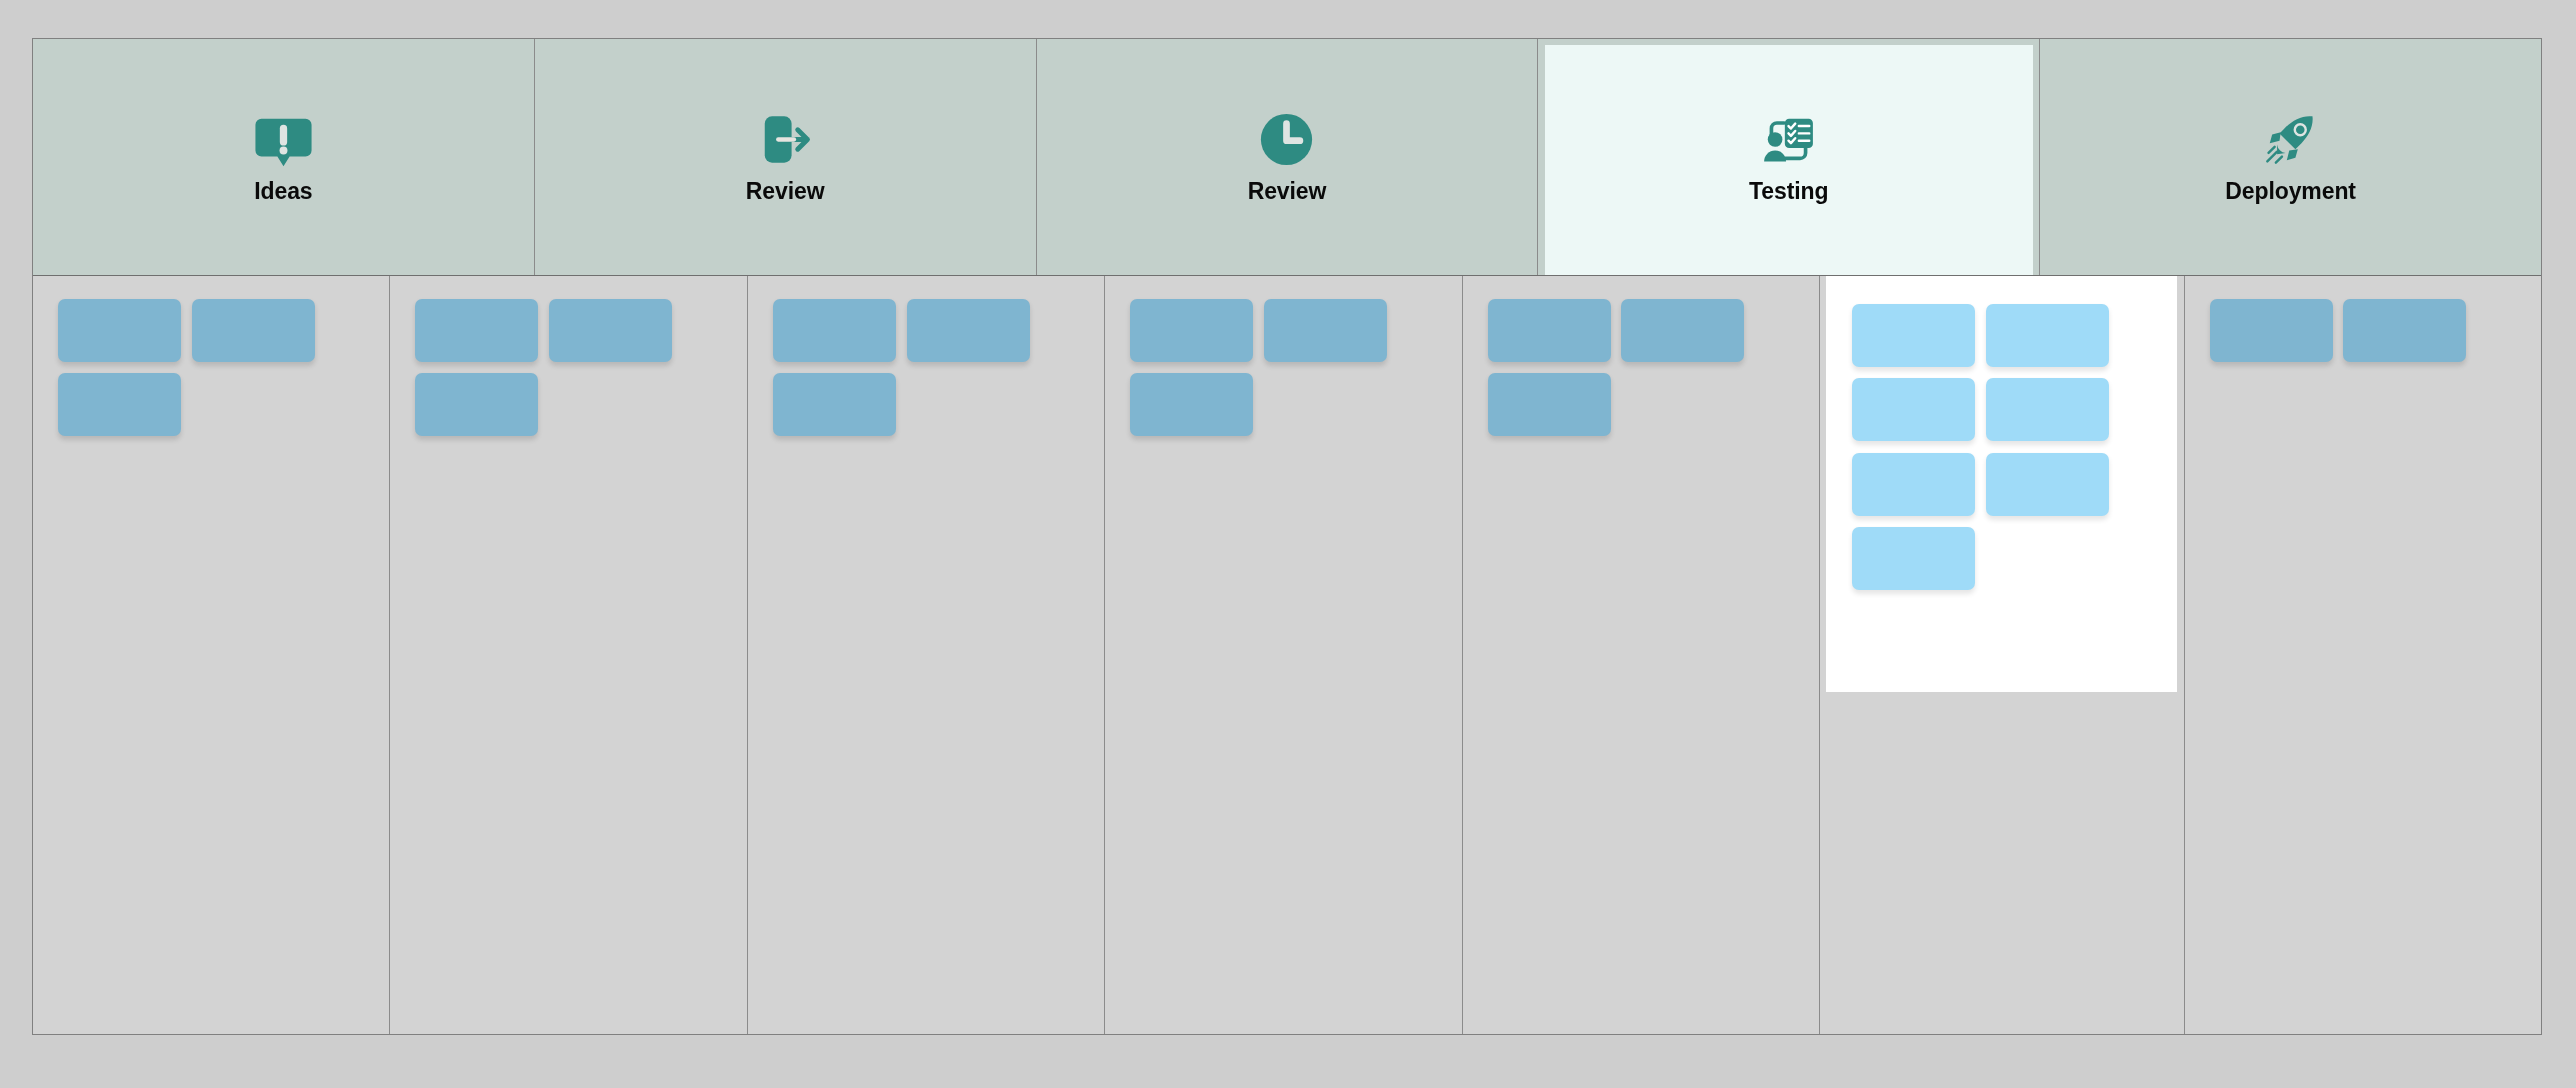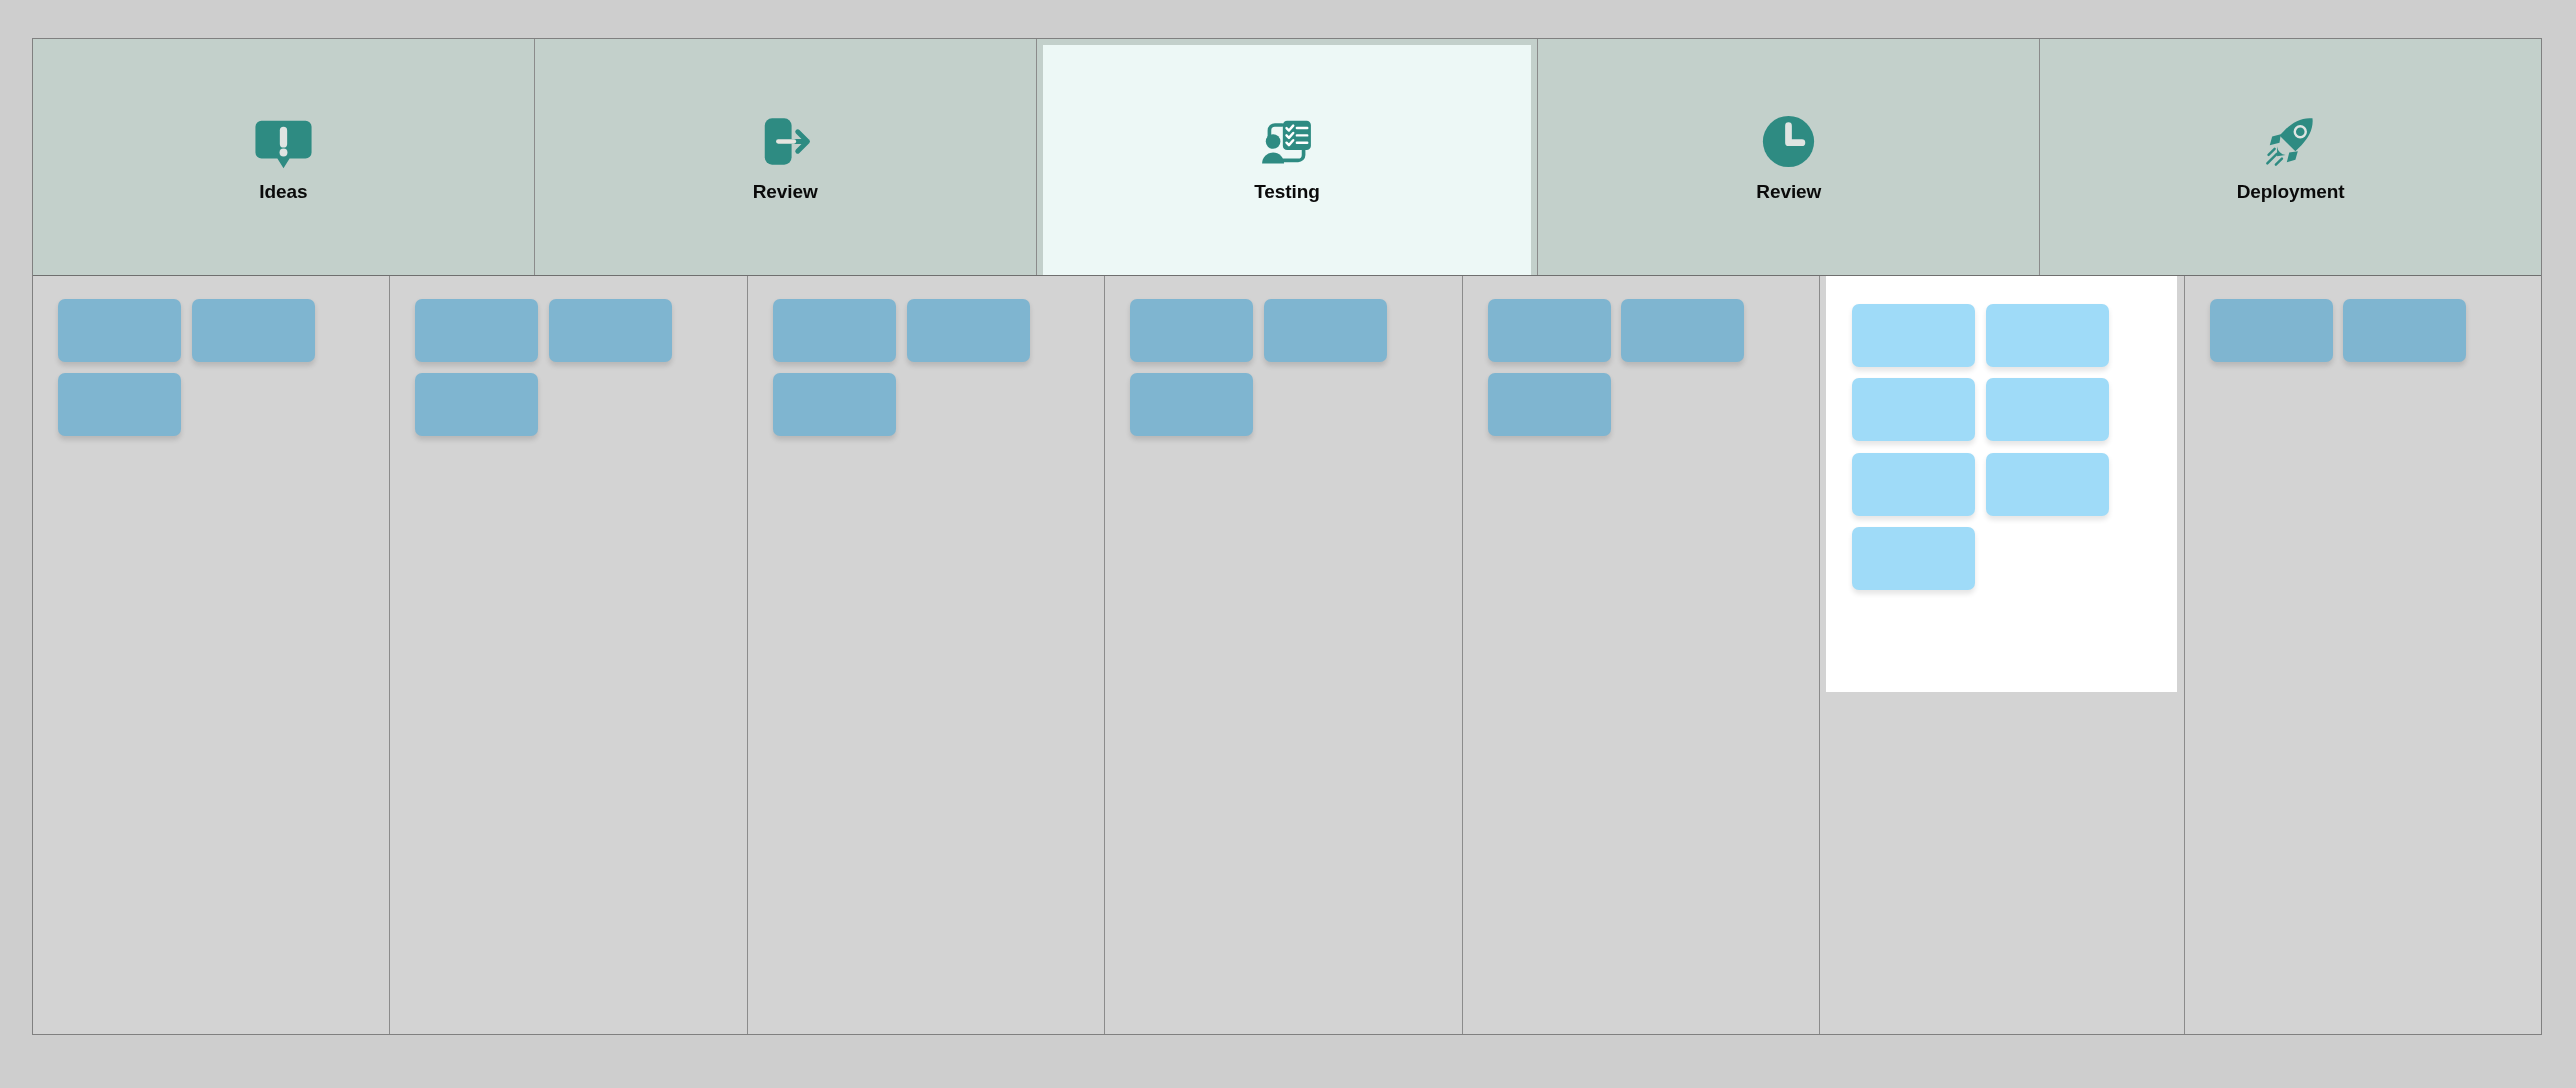--- a/index.html
+++ b/index.html
@@ -58,21 +58,21 @@
     position: relative;
     z-index: 2;
   }
   .col-icon {
     width: 61px;
     height: 61px;
     display: block;
     margin-bottom: 8.8px;
   }
   .col-title {
-    font-size: 19px;
+    font-size: 23px;
     font-weight: bold;
     color: #0a0a0a;
     text-align: center;
     line-height: 1.18;
     letter-spacing: -0.1px;
     max-width: 90%;
   }
 
   
   #active-highlight-head {
@@ -156,20 +156,30 @@
       <div class="header-inner">
         <svg class="col-icon" viewBox="0 0 100 100">
           <rect x="16" y="12" width="44" height="76" rx="12" fill="#2e8b82"></rect>
           <path d="M38 50 h48 M70 34 l16 16 -16 16" stroke="#2e8b82" stroke-width="8" stroke-linecap="round" stroke-linejoin="round" fill="none"></path>
           <path d="M38 50 h26" stroke="#e6e4df" stroke-width="7" stroke-linecap="round" fill="none"></path>
         </svg>
         <div class="col-title">Review</div>
       </div>
     </div>
 
+    <div class="header-cell">
+      <div class="header-inner">
+        <svg class="col-icon" viewBox="0 0 100 100">
+          <circle cx="50" cy="50" r="42" fill="#2e8b82"></circle>
+          <path d="M50 24 v28 h22" stroke="#dfe4e2" stroke-width="11" stroke-linecap="round" stroke-linejoin="round" fill="none"></path>
+        </svg>
+        <div class="col-title">Review</div>
+      </div>
+    </div>
+
     <div class="header-cell active">
       <div id="active-highlight-head"></div>
       <div class="header-inner">
         <svg class="col-icon" viewBox="0 0 100 100">
           <path d="M22 44 v-12 a9 9 0 0 1 9 -9 h12" stroke="#2e8b82" stroke-width="6" fill="none" stroke-linecap="round"></path>
           <path d="M78 62 v10 a9 9 0 0 1 -9 9 h-24" stroke="#2e8b82" stroke-width="6" fill="none" stroke-linecap="round"></path>
           <circle cx="28" cy="50" r="12" fill="#2e8b82"></circle>
           <path d="M10 86 a18 18 0 0 1 36 0 z" fill="#2e8b82"></path>
           <rect x="44" y="16" width="46" height="48" rx="7" fill="#2e8b82"></rect>
           <path d="M50 28 l4 4 7 -8" stroke="#ffffff" stroke-width="4" fill="none" stroke-linecap="round" stroke-linejoin="round"></path>
@@ -177,30 +187,20 @@
           <path d="M50 52 l4 4 7 -8" stroke="#ffffff" stroke-width="4" fill="none" stroke-linecap="round" stroke-linejoin="round"></path>
           <path d="M67 28 h17 M67 40 h17 M67 52 h17" stroke="#ffffff" stroke-width="4" stroke-linecap="round"></path>
         </svg>
         <div class="col-title">Testing</div>
       </div>
     </div>
 
     <div class="header-cell">
       <div class="header-inner">
         <svg class="col-icon" viewBox="0 0 100 100">
-          <circle cx="50" cy="50" r="42" fill="#2e8b82"></circle>
-          <path d="M50 24 v28 h22" stroke="#dfe4e2" stroke-width="11" stroke-linecap="round" stroke-linejoin="round" fill="none"></path>
-        </svg>
-        <div class="col-title">Review</div>
-      </div>
-    </div>
-
-    <div class="header-cell">
-      <div class="header-inner">
-        <svg class="col-icon" viewBox="0 0 100 100">
           <path d="M86 12 c-16 -2 -32 6 -44 18 l-10 10 26 26 10 -10 c12 -12 20 -28 18 -44 z" fill="#2e8b82"></path>
           <circle cx="66" cy="34" r="9" fill="none" stroke="#dfe4e2" stroke-width="4"></circle>
           <path d="M34 38 l-14 4 -4 14 16 -4 z" fill="#2e8b82"></path>
           <path d="M62 66 l-4 14 -14 4 4 -16 z" fill="#2e8b82"></path>
           <path d="M28 58 a16 16 0 0 0 14 14 l-14 2 z" fill="#2e8b82"></path>
           <path d="M14 72 l10 -10 M12 86 l16 -16 M26 88 l10 -10" stroke="#2e8b82" stroke-width="4" stroke-linecap="round"></path>
         </svg>
         <div class="col-title">Deployment</div>
       </div>
     </div>

